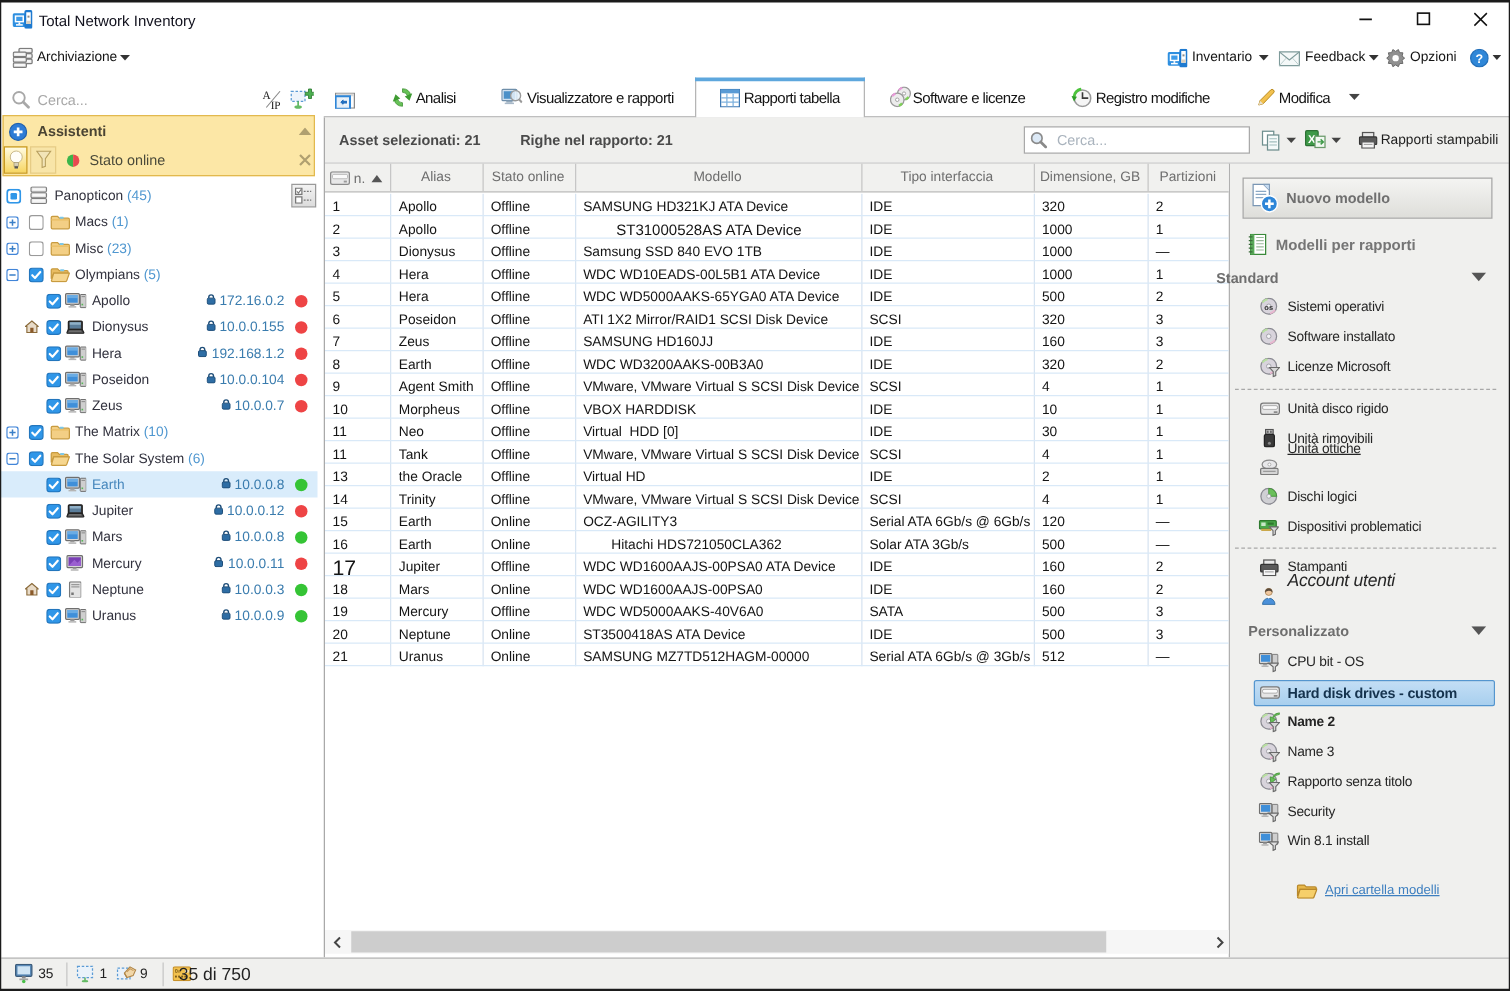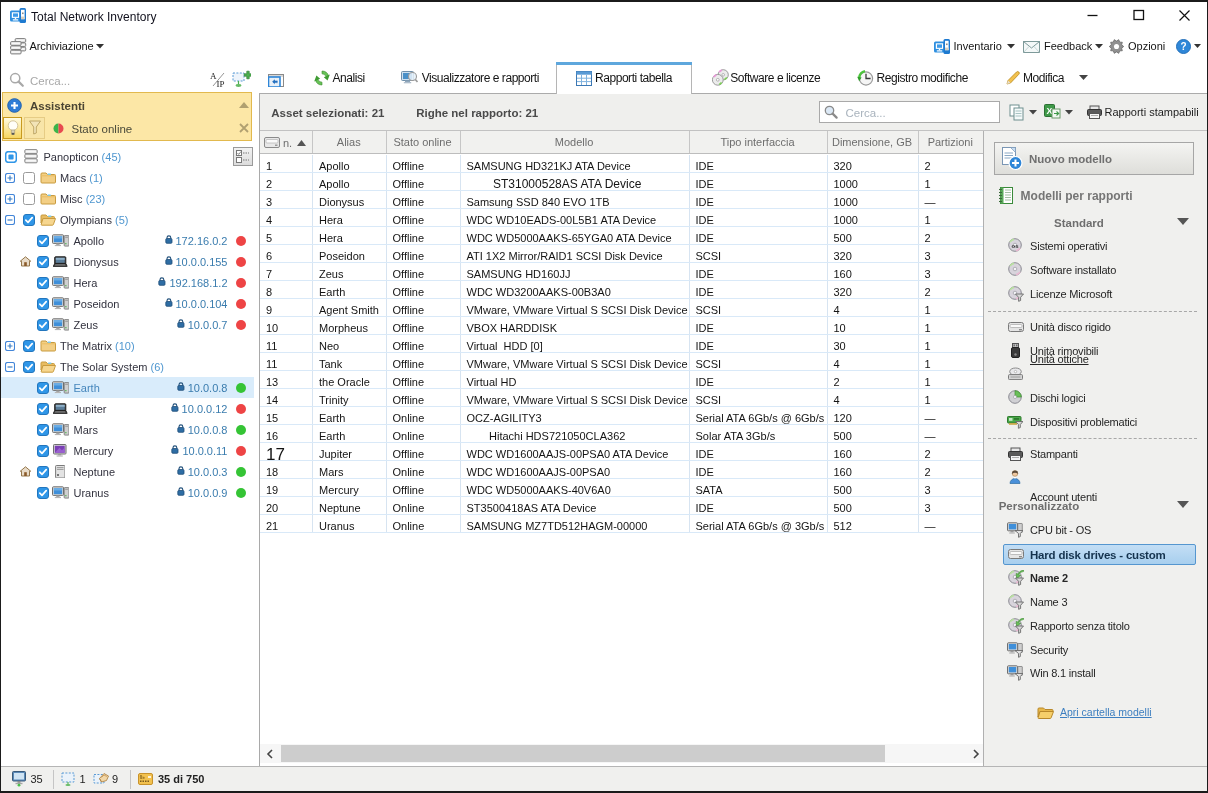--- a/index.html
+++ b/index.html
@@ -912,21 +912,21 @@
     </g>
     <g stroke="#3a6a3a" stroke-width="1.1">
       <line x1="1" y1="2.5" x2="4" y2="2.5"></line>
       <line x1="1" y1="5.5" x2="4" y2="5.5"></line>
       <line x1="1" y1="8.5" x2="4" y2="8.5"></line>
       <line x1="1" y1="11.5" x2="4" y2="11.5"></line>
       <line x1="1" y1="14.5" x2="4" y2="14.5"></line>
     </g>
   </svg>
 <div style="position:absolute;left:1020.6px;top:188.5px;font-size:12px;line-height:15.0px;color:#757575;font-weight:bold;white-space:nowrap;">Modelli per rapporti</div>
-<div style="position:absolute;left:1054px;top:215.8px;font-size:11.5px;line-height:14.4px;color:#6e6e6e;font-weight:bold;white-space:nowrap;">Standard</div>
+<div style="position:absolute;left:973px;top:215.8px;font-size:11.5px;line-height:14.4px;color:#6e6e6e;font-weight:bold;white-space:nowrap;">Standard</div>
 <svg width="12" height="8" viewBox="0 0 12 8" style="position:absolute;left:1177px;top:218px">
     <polygon points="0,0 12,0 6,7" fill="#555"></polygon>
   </svg>
 <div style="position:absolute;left:1008px;top:238px">
     <svg width="16" height="16" viewBox="0 0 16 16" style="">
       <circle cx="7" cy="7" r="6.3" fill="#d8d4dc" stroke="#8a8a92"></circle>
       <path d="M2 4 a6 6 0 0 1 4-2.6" stroke="#b8e0a0" stroke-width="1.6" fill="none"></path>
       <path d="M12 10 a6 6 0 0 1 -4 2.6" stroke="#e8b8d0" stroke-width="1.6" fill="none"></path>
       <circle cx="7" cy="7" r="1.8" fill="#f4f4f6" stroke="#9a9aa2" stroke-width="0.7"></circle>
       <text x="7" y="10.2" font-size="6" font-weight="bold" fill="#333" text-anchor="middle" font-family="Liberation Sans">os</text>
@@ -1009,21 +1009,21 @@
   </div>
 <div style="position:absolute;left:1030px;top:448.1px;font-size:11px;line-height:13.8px;color:#262626;font-weight:normal;white-space:nowrap;letter-spacing:-0.2px;">Stampanti</div>
 <div style="position:absolute;left:1009px;top:470px">
     <svg width="12" height="14" viewBox="0 0 12 14" style="">
       <circle cx="6" cy="3.5" r="2.8" fill="#f0c8a0" stroke="#b08a5a" stroke-width="0.7"></circle>
       <path d="M6 0.5 a3 3 0 0 1 2.9 3.4 a4 4 0 0 0 -5.8 0 A3 3 0 0 1 6 0.5" fill="#5a4a3a"></path>
       <path d="M1 13.5 a5 5 0 0 1 10 0 Z" fill="#4a90d9" stroke="#2e6da4" stroke-width="0.7"></path>
       <path d="M4.5 7 L6 9 L7.5 7" fill="#fff"></path>
     </svg>
   </div>
-<div style="position:absolute;left:1030px;top:491px;font-size:11px;line-height:13.8px;color:#262626;font-weight:normal;white-space:nowrap;letter-spacing:-0.2px;">Account utenti</div>
+<div style="position:absolute;left:1030px;top:458px;font-size:14px;line-height:13.8px;color:#262626;font-weight:normal;white-space:nowrap;letter-spacing:-0.2px;font-style:italic;">Account utenti</div>
 <div style="position:absolute;left:998.7px;top:498.8px;font-size:11.5px;line-height:14.4px;color:#6e6e6e;font-weight:bold;white-space:nowrap;">Personalizzato</div>
 <svg width="12" height="8" viewBox="0 0 12 8" style="position:absolute;left:1177px;top:501px">
     <polygon points="0,0 12,0 6,7" fill="#555"></polygon>
   </svg>
 <div style="position:absolute;left:1007px;top:522px">
     <svg width="16" height="16" viewBox="0 0 16 16" style="">
       <rect x="0.5" y="0.8" width="10" height="8" rx="0.8" fill="#d9d9d9" stroke="#6f6f6f"></rect>
       <rect x="1.8" y="2" width="7.4" height="5.4" fill="#3f8fd9"></rect>
       <rect x="3.5" y="9" width="3" height="1.4" fill="#9a9a9a"></rect>
       <rect x="2.2" y="10.4" width="5.6" height="1.2" fill="#b5b5b5"></rect>
@@ -1130,12 +1130,12 @@
     <rect x="0.5" y="0.5" width="14" height="11" rx="1.5" fill="#f2c14e" stroke="#c8922a"></rect>
     <text x="1.8" y="5.8" font-size="4.5" font-weight="bold" fill="#7a5a1a" font-family="Liberation Sans">0»</text>
     <g fill="#7a5a1a">
       <rect x="2" y="7.5" width="1.5" height="1.5"></rect>
       <rect x="4.5" y="7.5" width="1.5" height="1.5"></rect>
       <rect x="7" y="7.5" width="1.5" height="1.5"></rect>
       <rect x="9.5" y="7.5" width="1.5" height="1.5"></rect>
     </g>
     <rect x="10" y="3" width="3" height="2" fill="#fff" opacity="0.8"></rect>
   </svg>
-<div style="position:absolute;left:158px;top:773.1px;font-size:11px;line-height:13.8px;color:#222;font-weight:bold;white-space:nowrap;">35 di 750</div>
+<div style="position:absolute;left:143px;top:773.1px;font-size:14px;line-height:13.8px;color:#222;font-weight:normal;white-space:nowrap;">35 di 750</div>
 </body></html>

